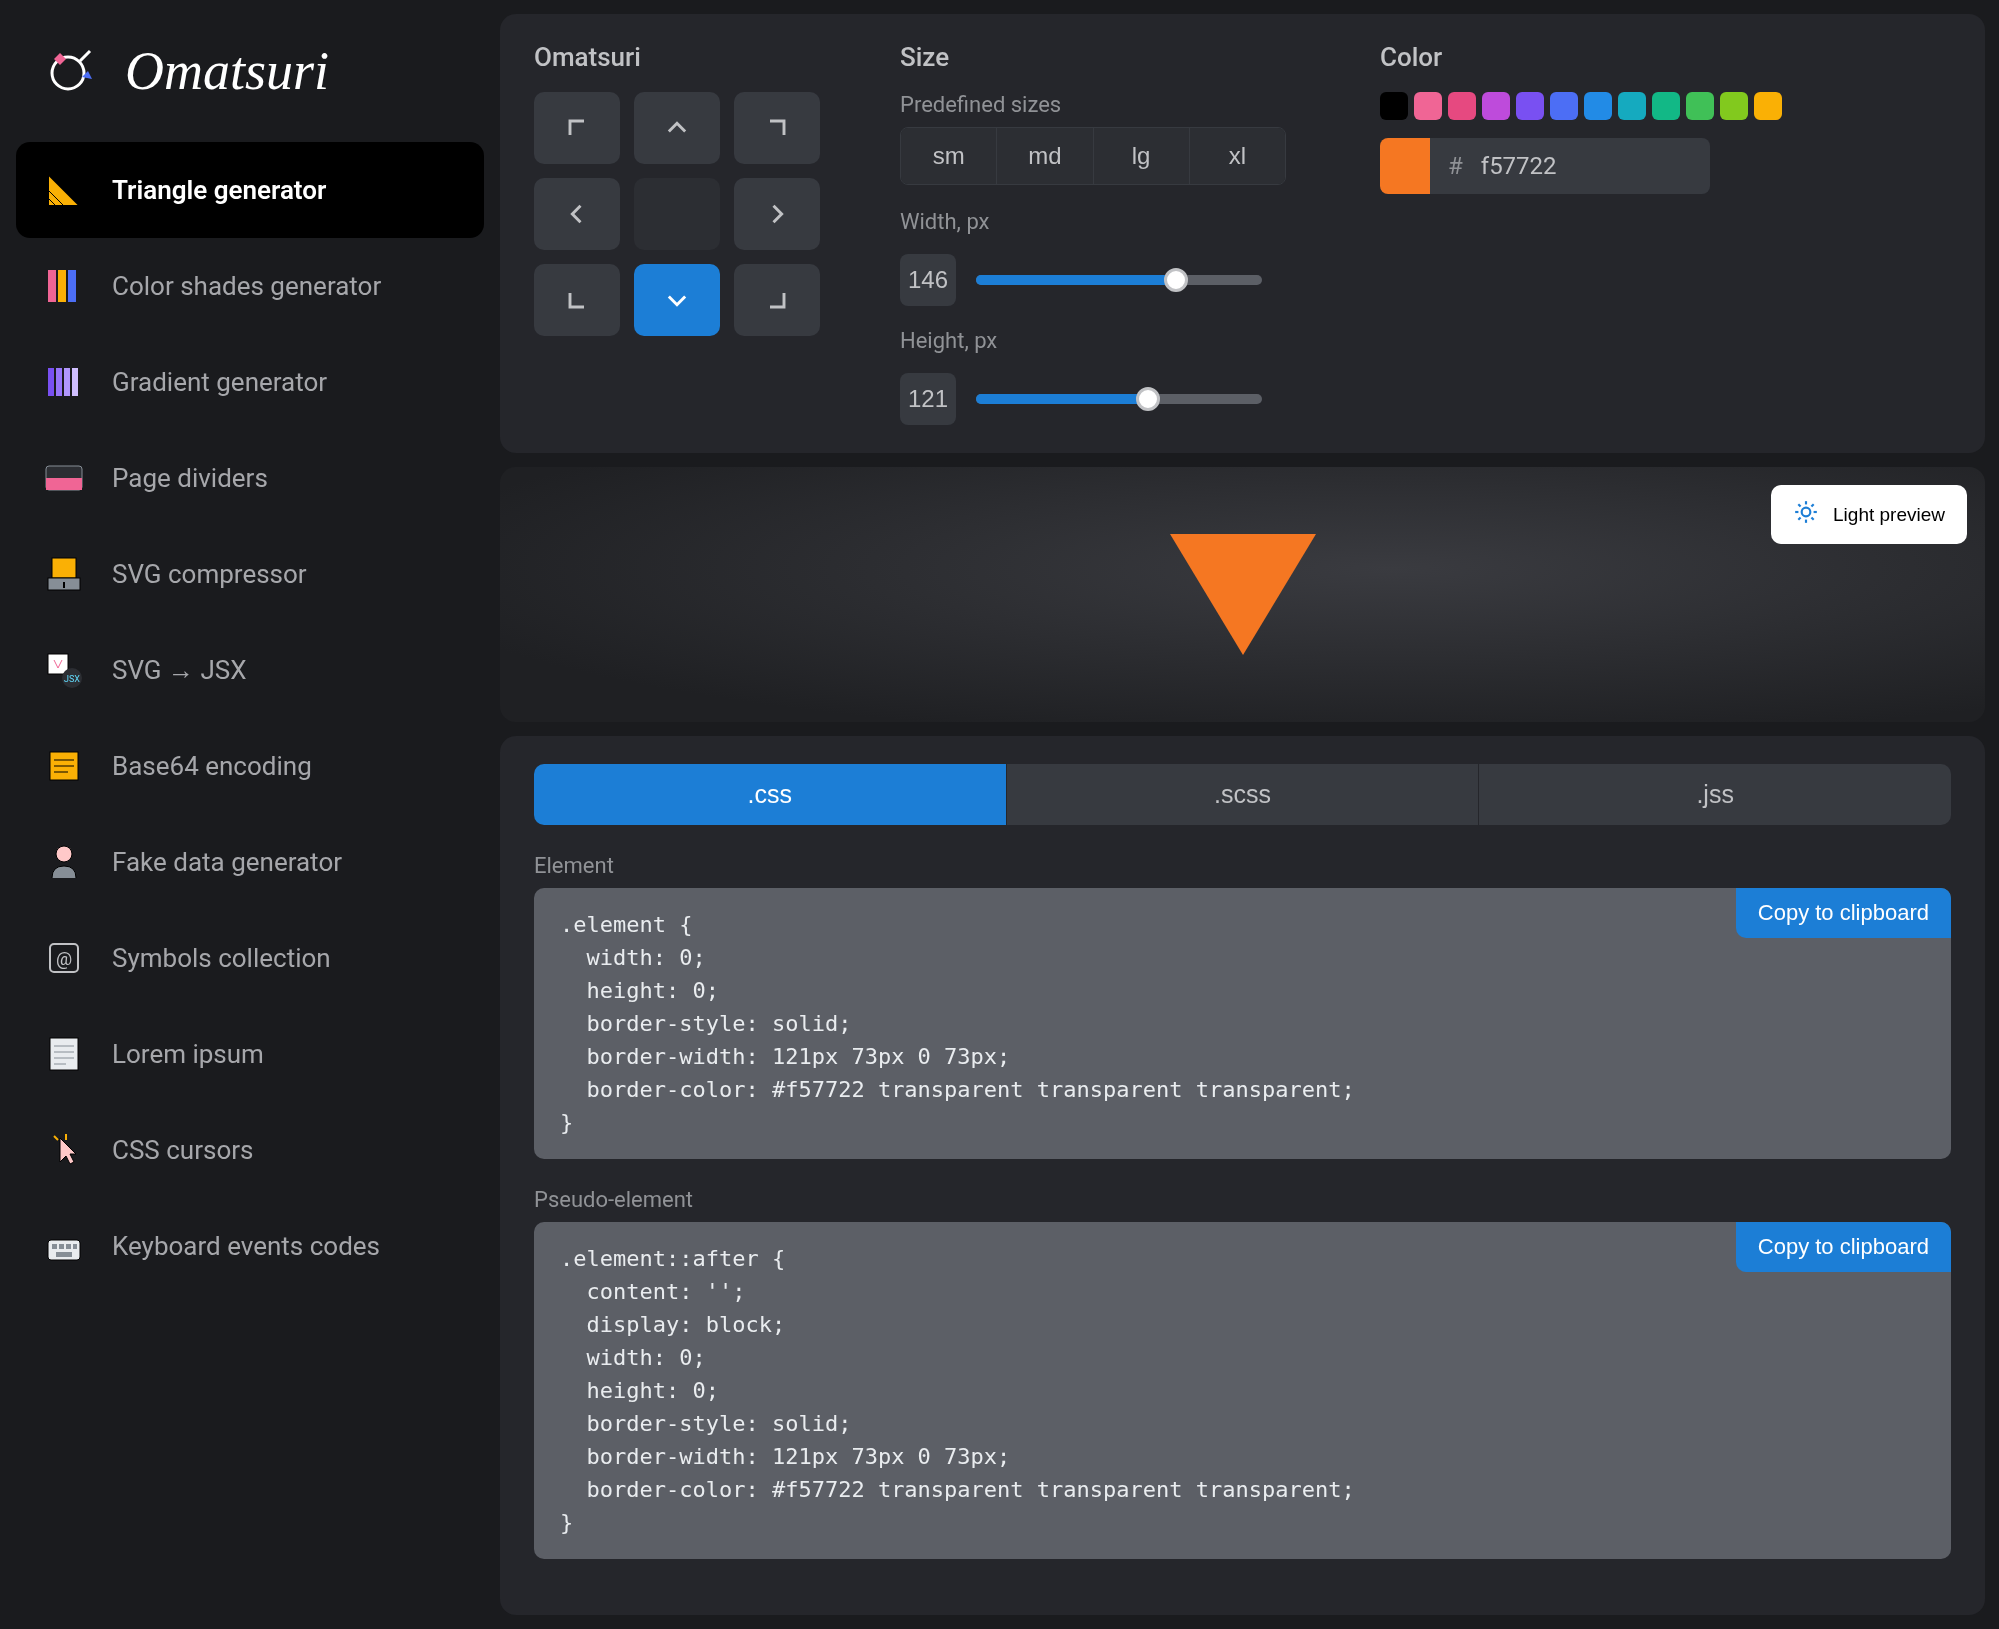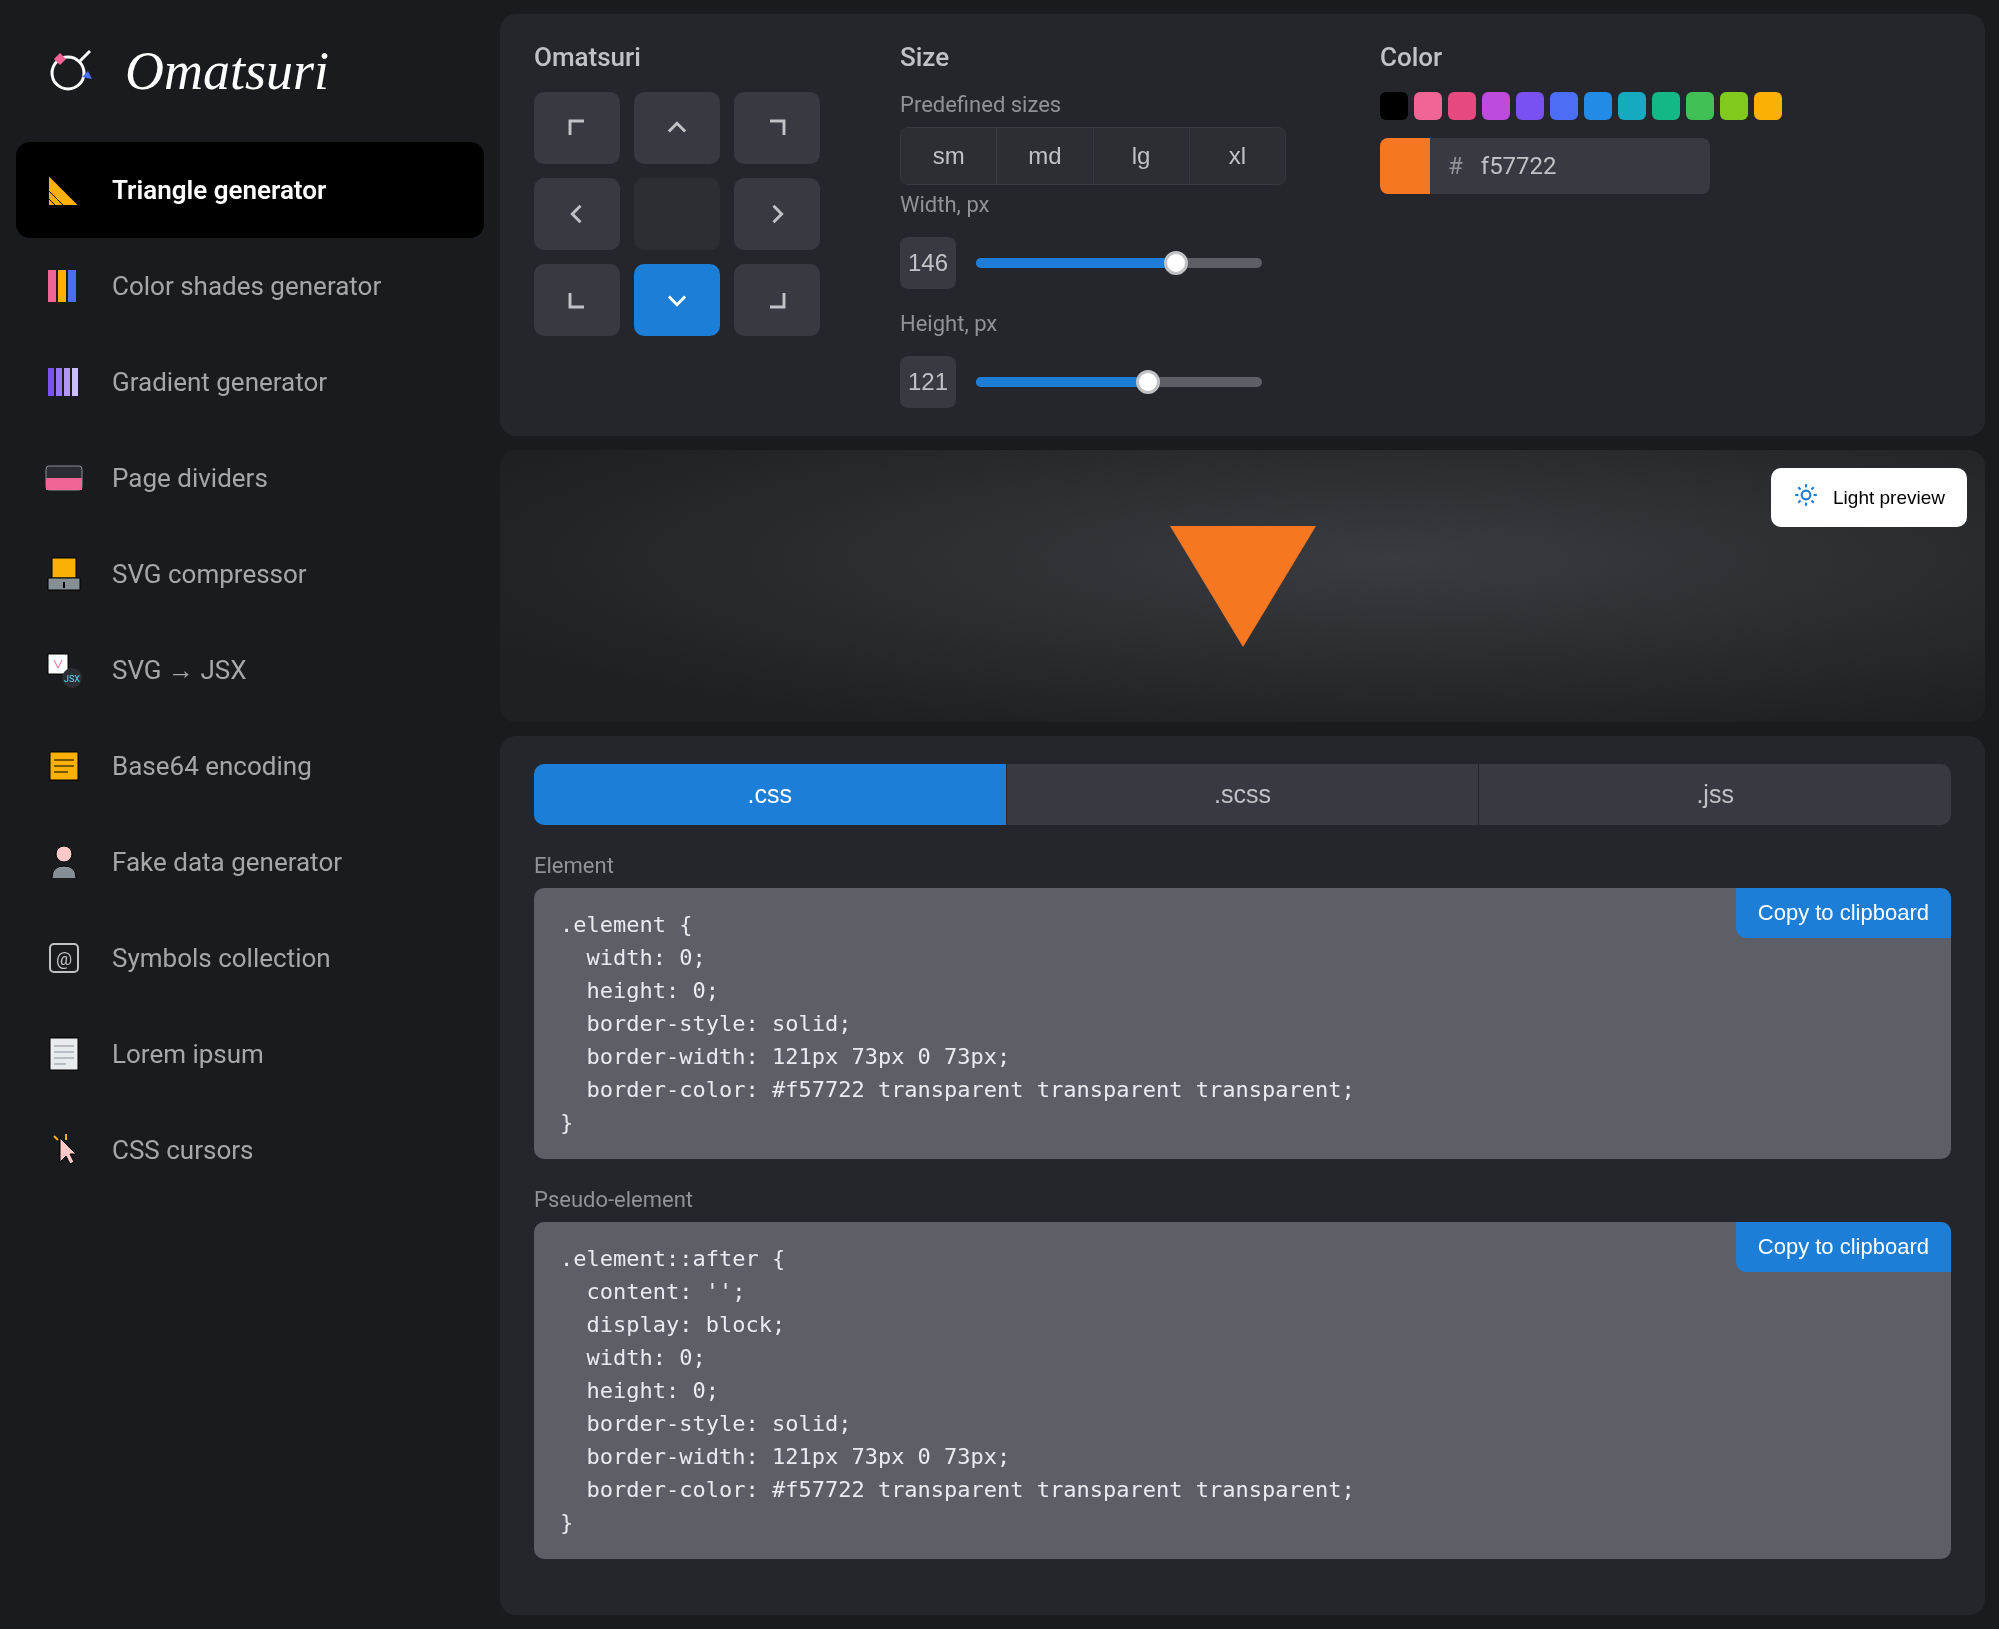--- a/index.html
+++ b/index.html
@@ -371,20 +371,33 @@
   <div class="nav-item">
     <span class="nav-icon">
       <svg viewBox="0 0 40 40" width="40" height="40">
           <path d="M16 8 L16 32 L22 26 L26 34 L30 32 L26 24 L32 24 Z" fill="#ffc9c9" stroke="#000"></path>
           <line x1="10" y1="6" x2="14" y2="10" stroke="#fab005" stroke-width="2"></line>
           <line x1="22" y1="4" x2="22" y2="10" stroke="#fab005" stroke-width="2"></line>
         </svg>
     </span>
     <span>CSS cursors</span>
   </div>
+  <div class="nav-item">
+    <span class="nav-icon">
+      <svg viewBox="0 0 40 40" width="40" height="40">
+          <rect x="4" y="14" width="32" height="20" rx="3" fill="#e9ecef" stroke="#000"></rect>
+          <rect x="8" y="18" width="5" height="5" fill="#868e96"></rect>
+          <rect x="15" y="18" width="5" height="5" fill="#868e96"></rect>
+          <rect x="22" y="18" width="5" height="5" fill="#868e96"></rect>
+          <rect x="29" y="18" width="4" height="5" fill="#868e96"></rect>
+          <rect x="12" y="26" width="16" height="5" fill="#868e96"></rect>
+        </svg>
+    </span>
+    <span>Keyboard events codes</span>
+  </div>
 </div>
 
 <div class="main">
 
   <div class="panel">
     <div class="controls">
 
       <div class="control-section">
         <div class="section-title">Omatsuri</div>
         <div class="dir-grid">
@@ -435,21 +448,21 @@
       <div class="control-section" style="width:400px">
         <div class="section-title">Size</div>
         <div class="sub-label">Predefined sizes</div>
         <div class="size-presets">
           <button class="preset-btn">sm</button>
           <button class="preset-btn">md</button>
           <button class="preset-btn">lg</button>
           <button class="preset-btn">xl</button>
         </div>
 
-        <div class="sub-label" style="margin-top:7px">Width, px</div>
+        <div class="sub-label" style="margin-top:24px">Width, px</div>
         <div class="slider-row">
           <input class="num-input" value="146" style="">
           <div class="slider">
             <div class="slider-fill" style="width:70%"></div>
             <div class="slider-thumb" style="left:70%"></div>
           </div>
         </div>
 
         <div class="sub-label" style="margin-top:22px">Height, px</div>
         <div class="slider-row">

